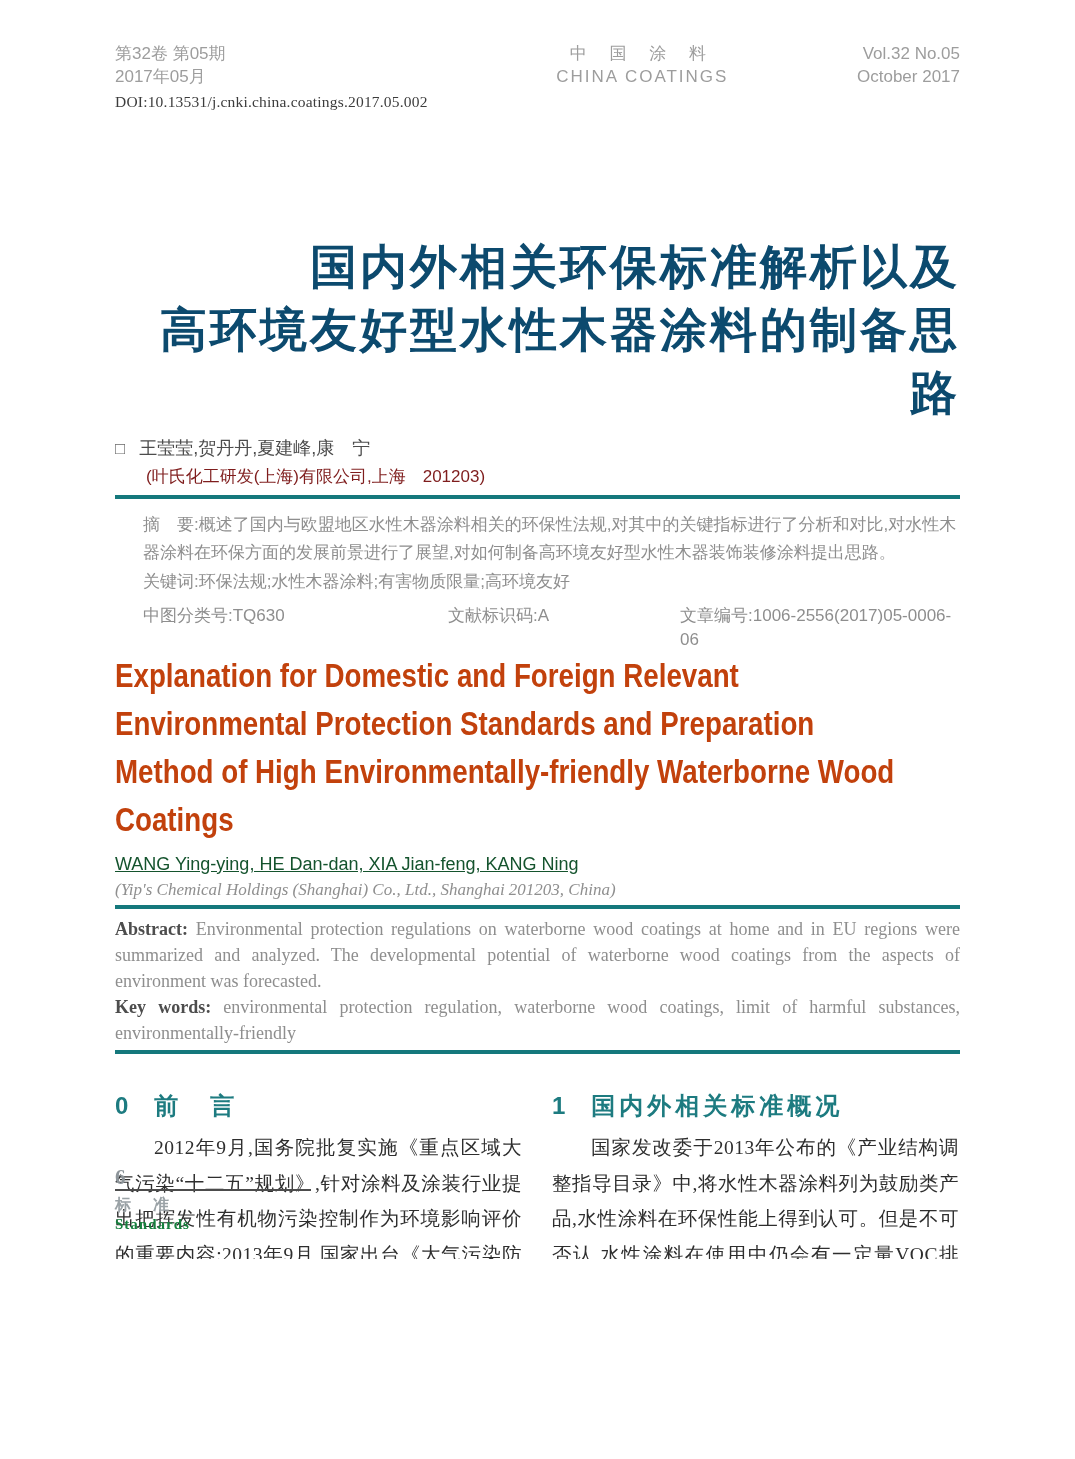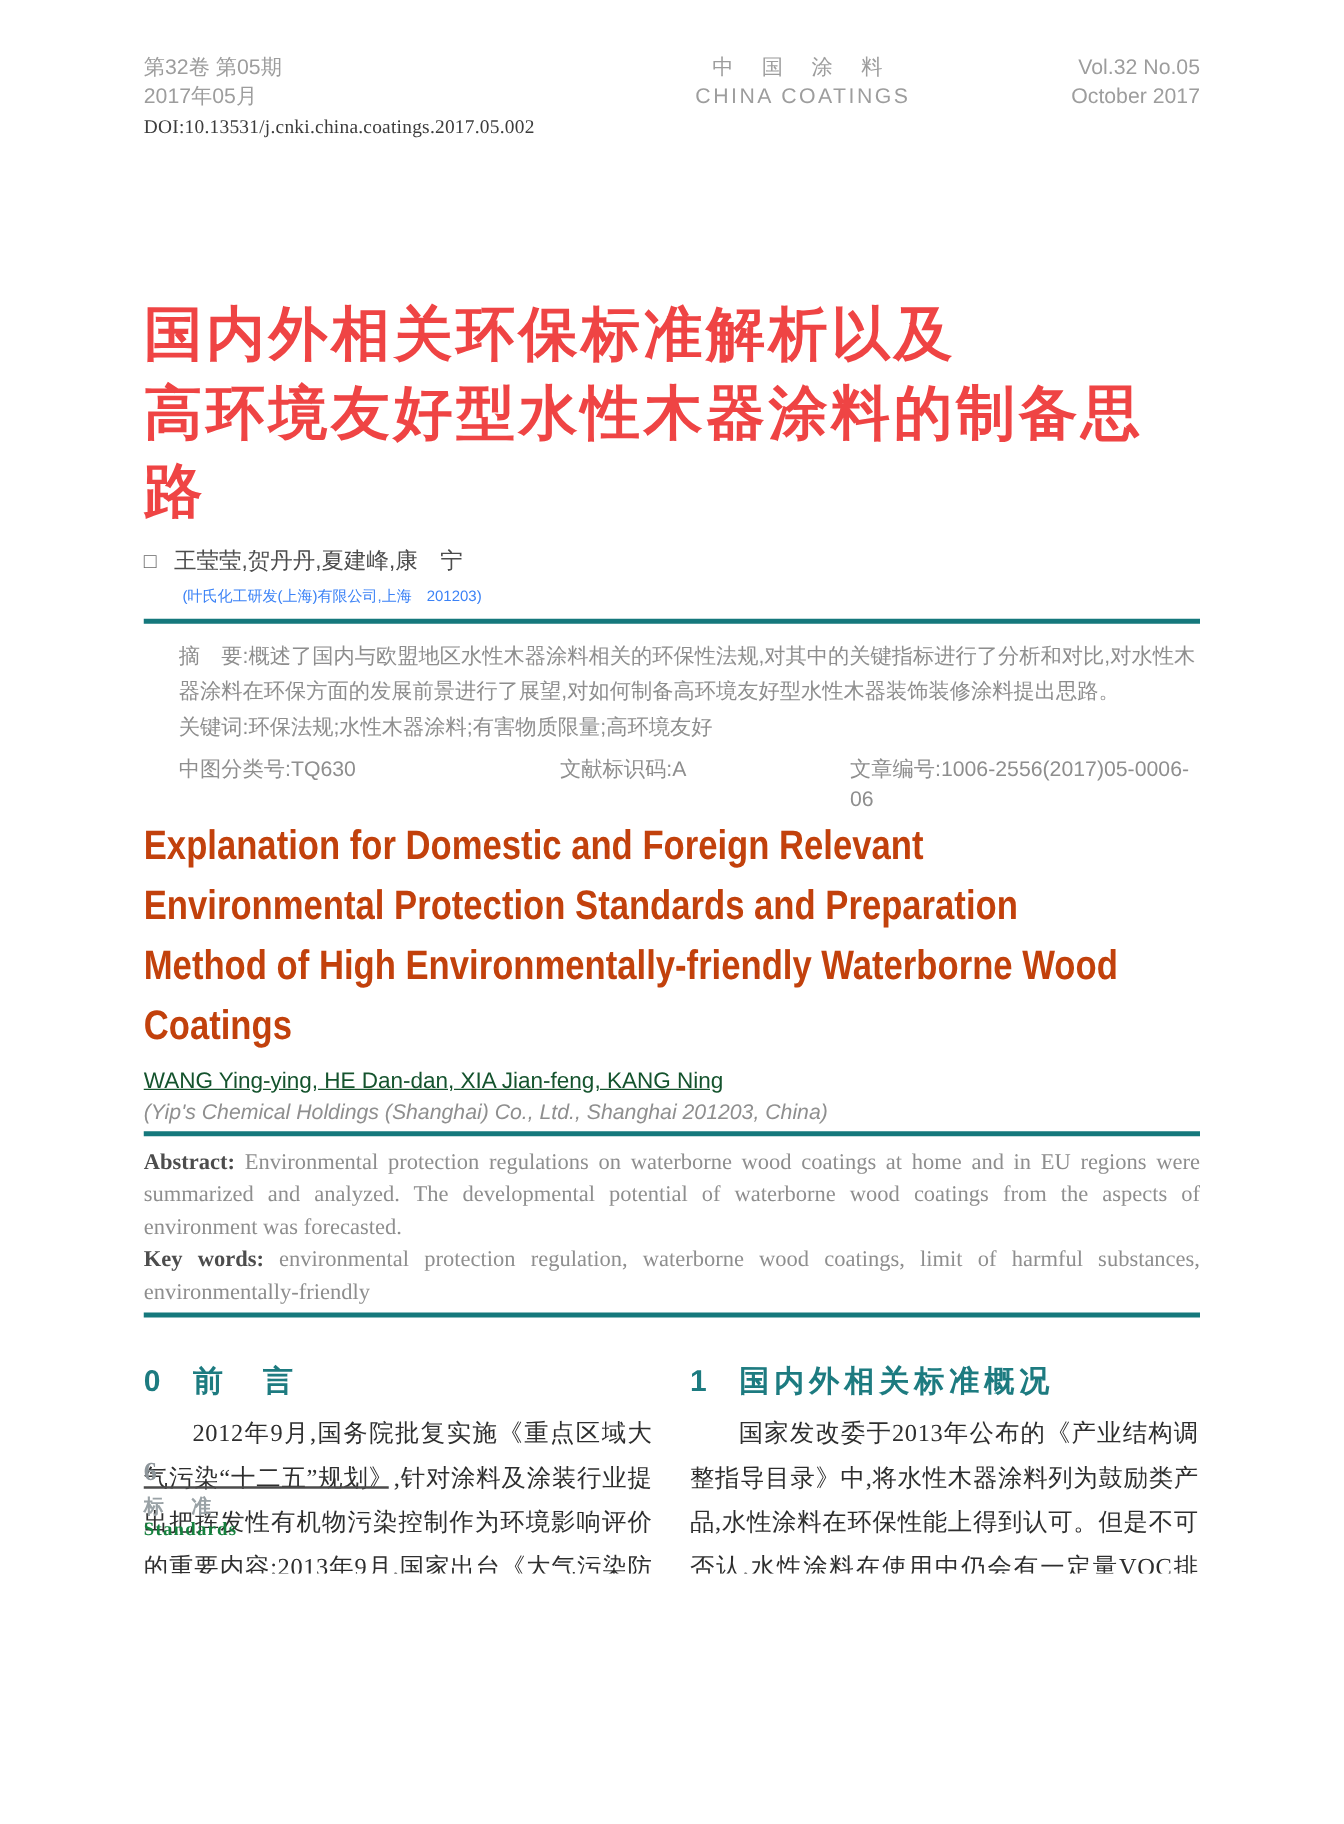--- a/index.html
+++ b/index.html
@@ -13,27 +13,27 @@
   
   .header { display:flex; justify-content:space-between; align-items:flex-start;
     font-family:"Liberation Sans", sans-serif; color:#9d9d9d; font-size:17px; line-height:23px; }
   .h-left  { text-align:left; }
   .h-center{ text-align:center; flex:1; }
   .h-right { text-align:right; }
   .jt-cn { letter-spacing:9px; }
   .jt-en { letter-spacing:2px; }
   .doi { font-family:"Liberation Serif", serif; color:#3c3c3c; font-size:15.5px; margin-top:2px; letter-spacing:0.2px; }
   
-  .title-cn { margin-top:122px; color:#ef4444; font-family:"Liberation Sans", sans-serif;
-    font-weight:bold; font-size:47px; line-height:63px; letter-spacing:3px; }
+  .title-cn { margin-top:122px; color:#0c4a6e; font-family:"Liberation Sans", sans-serif;
+    font-weight:bold; font-size:47px; line-height:63px; letter-spacing:3px;text-align:right; }
   
   .authors-cn { margin-top:12px; font-size:18px; line-height:24px; color:#4c4c4c;
     font-family:"Liberation Sans", sans-serif; }
   .authors-cn .bullet { display:inline-block; margin-right:14px; color:#6a6a6a; font-size:17px; }
-  .affil-cn { margin-top:4px; font-size:12px; line-height:24px; color:#3b82f6;
+  .affil-cn { margin-top:4px; font-size:17px; line-height:24px; color:#7f1d1d;
     font-family:"Liberation Sans", sans-serif; padding-left:31px; }
   
   .rule { height:4px; background:#15787c; border:none; }
   .rule-1 { margin-top:6px; }
   .rule-2 { margin-top:3px; }
   .rule-3 { margin-top:4px; }
   
   .abstract-cn { margin-top:12px; color:#8e8e8e; font-size:17px; line-height:28px;
     padding-left:28px; font-family:"Liberation Sans", sans-serif; }
   .abstract-cn .row-keywords { margin-top:1px; }
@@ -41,21 +41,21 @@
   .clc-row .clc-a { width:305px; }
   .clc-row .clc-b { width:232px; }
   .clc-row .clc-c { flex:1; }
   
   .title-en { color:#c2410c; font-family:"Liberation Sans", sans-serif;
     font-weight:bold; font-size:33px; line-height:48px; }
   .title-en .tl { transform:scaleX(0.84); transform-origin:left center; white-space:nowrap; }
   
   .authors-en { margin-top:9px; font-family:"Liberation Sans", sans-serif;
     font-size:18px; line-height:23px; color:#14532d;text-decoration:underline; }
-  .affil-en { font-family:Liberation Sans, sans-serif; font-style:italic;
+  .affil-en { font-family:Liberation Serif, serif; font-style:italic;
     font-size:17px; line-height:24px; color:#8f8f8f; margin-top:2px; }
   
   .abstract-en { margin-top:7px; font-size:18px; line-height:26px; color:#8e8e8e;
     text-align:justify; }
   .abstract-en b { color:#4d4d4d; }
   
   .columns { margin-top:36px; display:flex; gap:30px; }
   .col { width:407px; }
   .sec-head { color:#1d7b80; font-family:Liberation Sans, sans-serif; font-weight:bold;
     font-size:24px; line-height:32px; margin-bottom:8px; }

